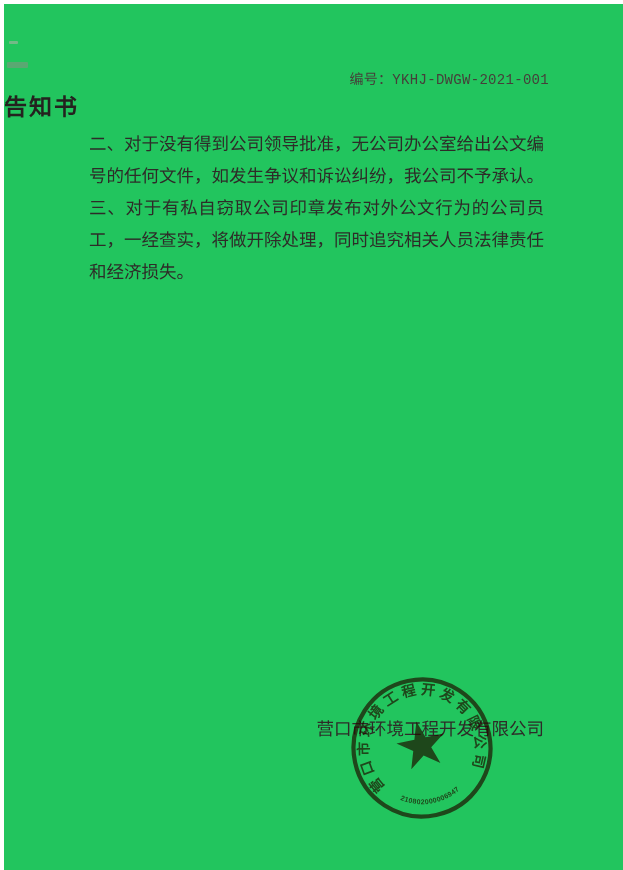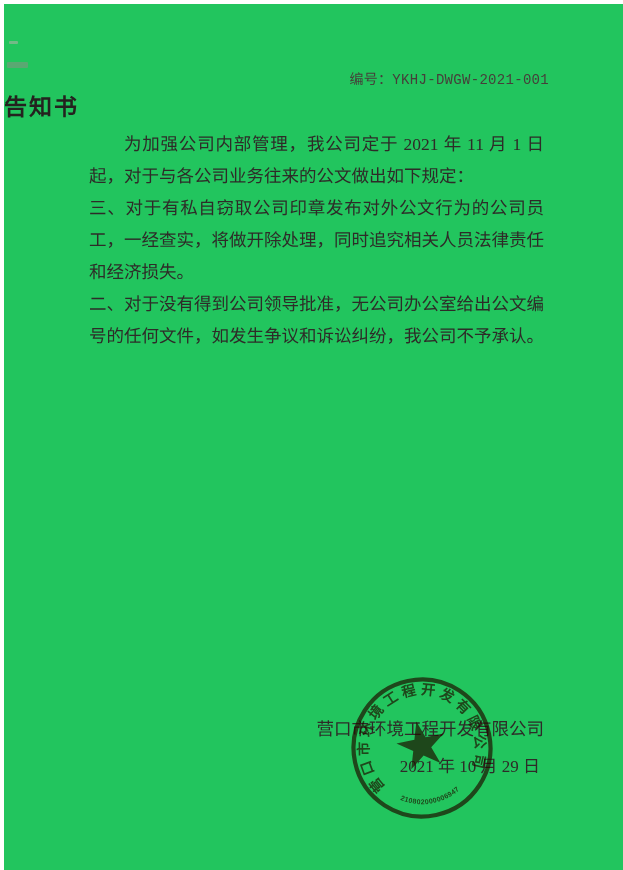--- a/index.html
+++ b/index.html
@@ -87,28 +87,26 @@
 <div class="page">
 
   <div class="scan-artifact artifact-1"></div>
   <div class="scan-artifact artifact-2"></div>
 
   <div class="doc-number">编号：YKHJ-DWGW-2021-001</div>
 
   <h1 class="doc-title">告知书</h1>
 
   <div class="doc-body">
-    <p class="indent">为加强公司内部管理，我公司定于 2021 年 11 月 1 日起，对于与各公司业务往来的公文做出如下规定：</p>
+    <p>二、对于没有得到公司领导批准，无公司办公室给出公文编号的任何文件，如发生争议和诉讼纠纷，我公司不予承认。</p>
     <p>三、对于有私自窃取公司印章发布对外公文行为的公司员工，一经查实，将做开除处理，同时追究相关人员法律责任和经济损失。</p>
-    <p>二、对于没有得到公司领导批准，无公司办公室给出公文编号的任何文件，如发生争议和诉讼纠纷，我公司不予承认。</p>
   </div>
 
   <div class="doc-footer">
     <div class="sign-company">营口市环境工程开发有限公司</div>
-    <div class="sign-date">2021 年 10 月 29 日</div>
   </div>
 
   <svg class="seal" viewBox="0 0 160 160" aria-hidden="true">
     <defs>
       <path id="seal-arc-top" d="M 33.3,112.7 A 57,57 0 1 1 126.7,112.7" fill="none"></path>
       <path id="seal-arc-bottom" d="M 45.6,129.1 A 60,60 0 0 0 114.4,129.1" fill="none"></path>
     </defs>
 
     <circle cx="80" cy="80" r="73" fill="none" stroke="#d8452e" stroke-width="4.5"></circle>
 

